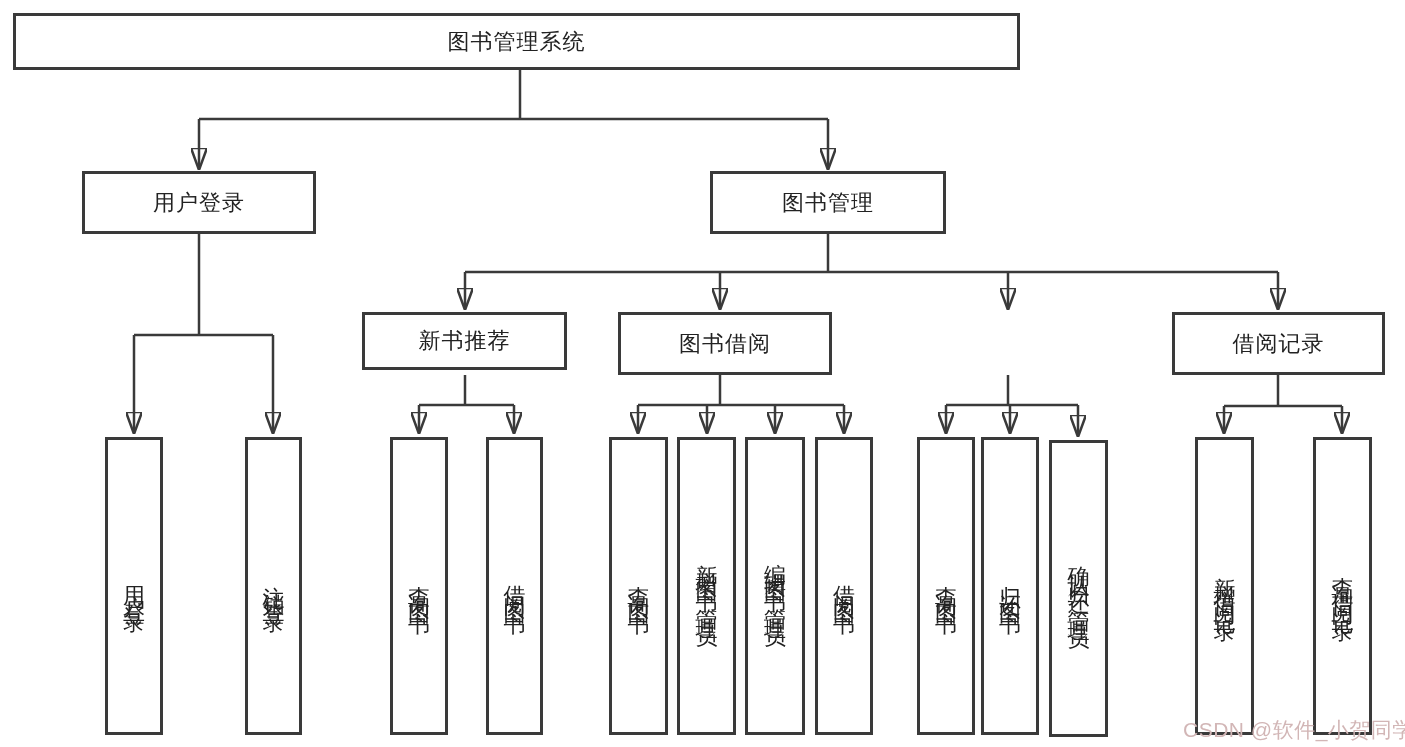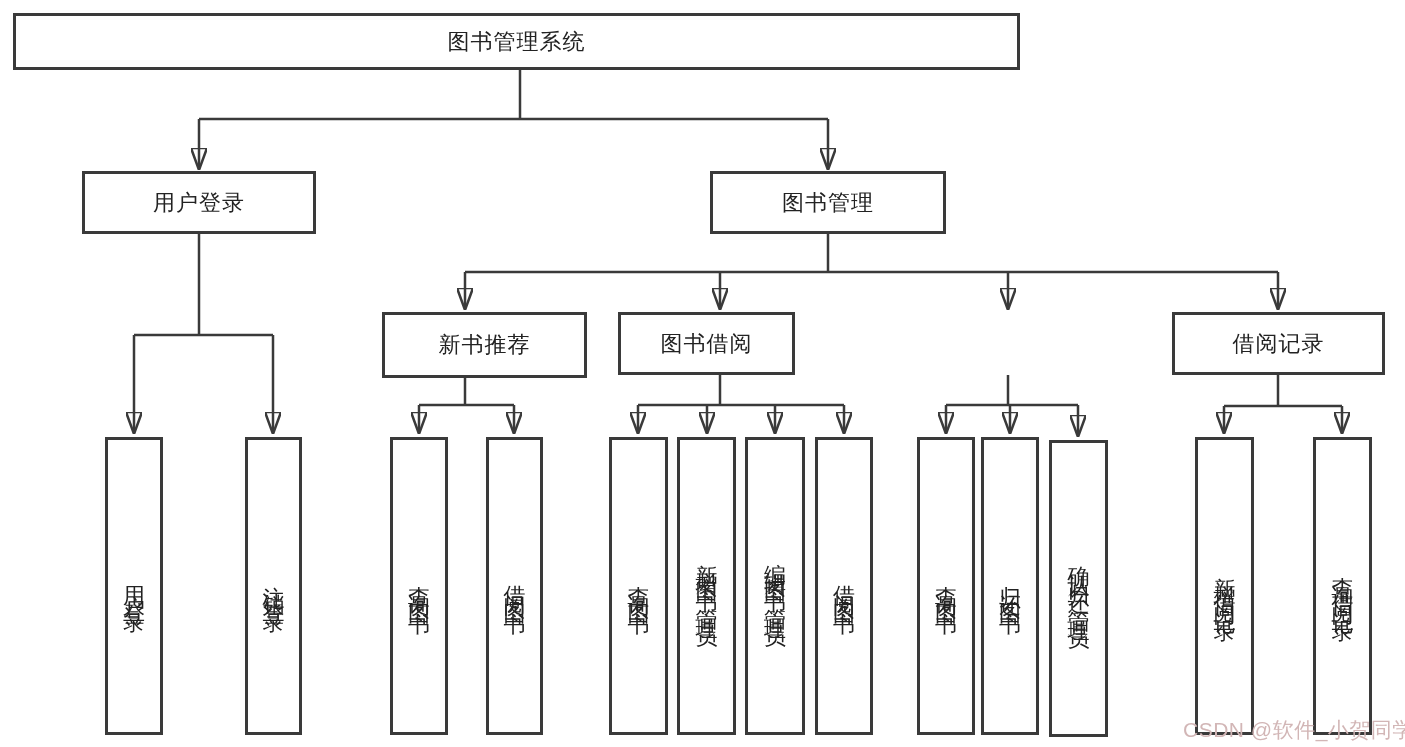--- a/index.html
+++ b/index.html
@@ -114,22 +114,22 @@
       <path d="M1224,406 V431" marker-end="url(#arrow)"></path>
       <path d="M1342,406 V431" marker-end="url(#arrow)"></path>
     </g>
   </svg>
 
   <div class="node hbox" style="left:13px;top:13px;width:1007px;height:57px">图书管理系统</div>
 
   <div class="node hbox" style="left:82px;top:171px;width:234px;height:63px">用户登录</div>
   <div class="node hbox" style="left:710px;top:171px;width:236px;height:63px">图书管理</div>
 
-  <div class="node hbox" style="left:382px;top:312px;width:205px;height:66px">新书推荐</div>
-  <div class="node hbox" style="left:618px;top:312px;width:177px;height:63px">图书借阅</div>
+  <div class="node hbox" style="left:362px;top:312px;width:205px;height:58px">新书推荐</div>
+  <div class="node hbox" style="left:618px;top:312px;width:214px;height:63px">图书借阅</div>
   <div class="node hbox" style="left:1172px;top:312px;width:213px;height:63px">借阅记录</div>
 
   <div class="node vbox" style="left:105px;top:437px;width:58px;height:298px">
     <span class="vtext">用户登录</span>
   </div>
   <div class="node vbox" style="left:245px;top:437px;width:57px;height:298px">
     <span class="vtext">注销登录</span>
   </div>
 
   <div class="node vbox" style="left:390px;top:437px;width:58px;height:298px">

